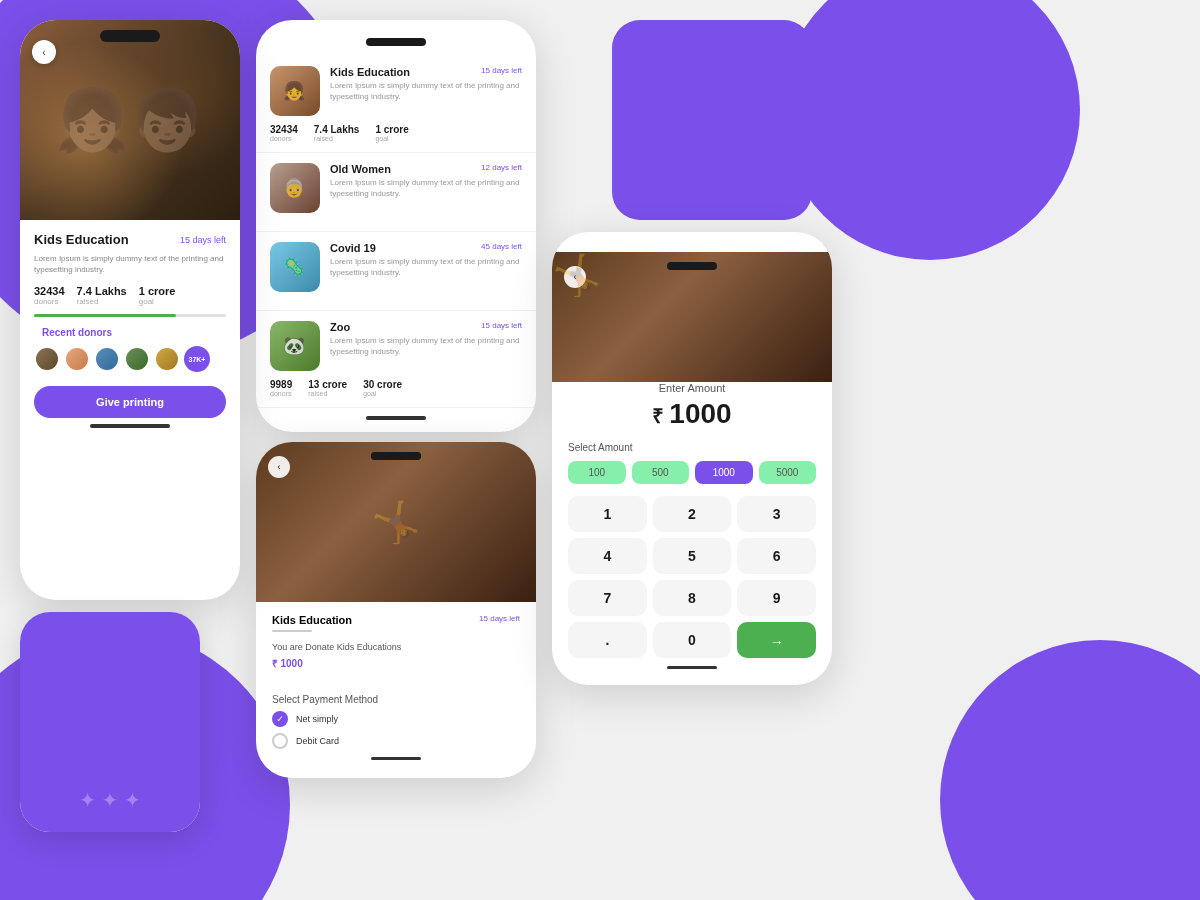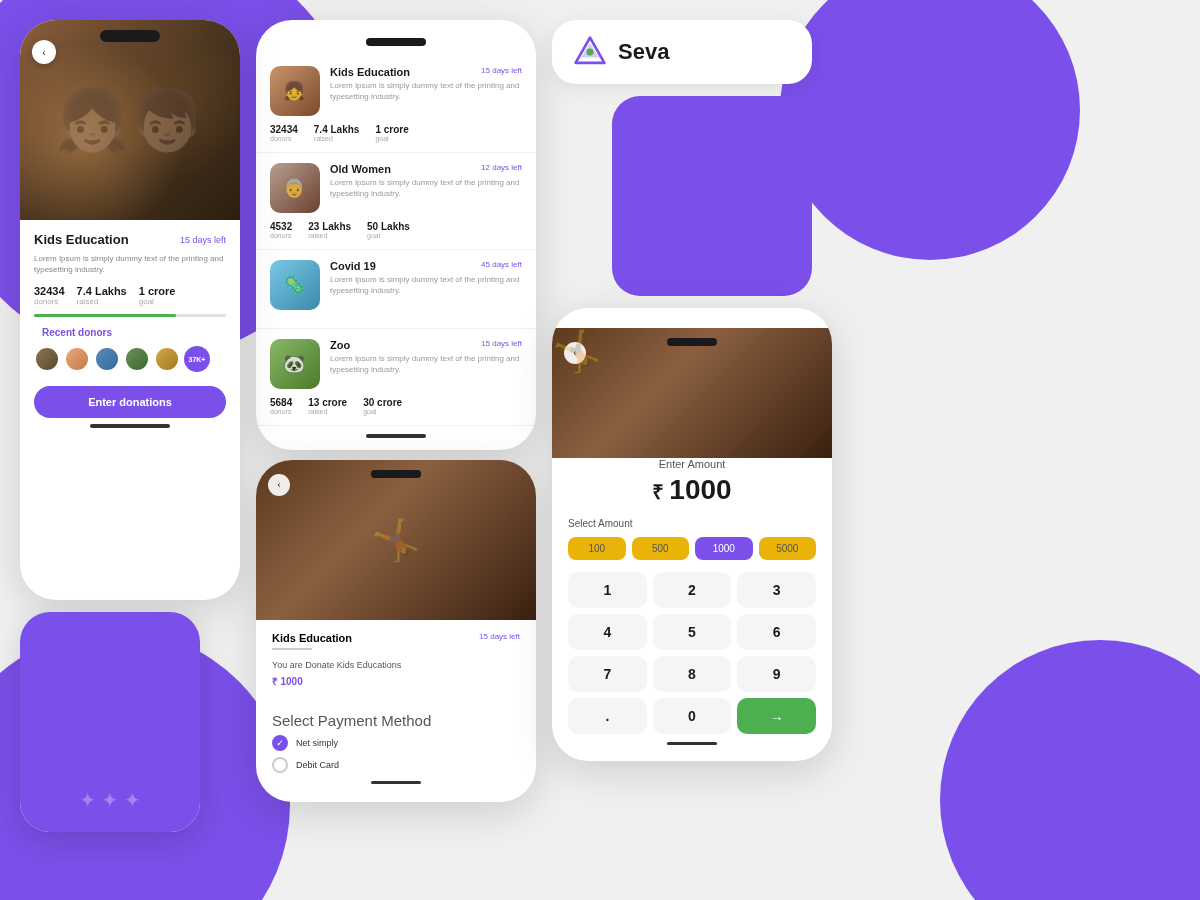--- a/index.html
+++ b/index.html
@@ -394,21 +394,21 @@
       color: #555;
       margin-bottom: 4px;
     }
     .donation-amount {
       font-size: 10px;
       color: #7B4FE9;
       font-weight: 700;
       margin-bottom: 8px;
     }
     .payment-label {
-      font-size: 15px;
+      font-size: 10px;
       color: #555;
       margin-bottom: 6px;
       margin-top: 24px;
     }
     .payment-option {
       display: flex;
       align-items: center;
       gap: 8px;
       margin-bottom: 6px;
     }
@@ -528,21 +528,21 @@
     }
     .amount-chips {
       display: flex;
       gap: 6px;
       margin-bottom: 12px;
     }
     .amount-chip {
       flex: 1;
       padding: 6px 0;
       text-align: center;
-      background: #eab308;
+      background: #86efac;
       border-radius: 8px;
       font-size: 10px;
       color: #555;
       cursor: pointer;
     }
     .amount-chip.selected {
       background: #7B4FE9;
       color: white;
     }
     .numpad {
@@ -640,21 +640,21 @@
         </div>
         <div class="recent-donors-label">Recent donors</div>
         <div class="donors-row">
           <div class="donor-avatar"></div>
           <div class="donor-avatar"></div>
           <div class="donor-avatar"></div>
           <div class="donor-avatar"></div>
           <div class="donor-avatar"></div>
           <div class="more-donors">37K+</div>
         </div>
-        <button class="donate-btn">Enter donations</button>
+        <button class="donate-btn">Give printing</button>
         <div class="phone-home-indicator"></div>
       </div>
     </div>
 
     <div class="phone-small">
       <div class="phone-small-inner">
         <div class="sparkle-dots">✦ ✦ ✦</div>
       </div>
     </div>
   </div>
@@ -699,34 +699,20 @@
             <div class="thumb-img">👵</div>
           </div>
           <div class="list-item-info">
             <div class="list-item-title-row">
               <span class="list-item-title">Old Women</span>
               <span class="list-item-days">12 days left</span>
             </div>
             <p class="list-item-desc">Lorem Ipsum is simply dummy text of the printing and typesetting industry.</p>
           </div>
         </div>
-        <div class="list-stats">
-          <div class="list-stat">
-              <div class="lv">4532</div>
-              <div class="ll">donors</div>
-            </div>
-          <div class="list-stat">
-              <div class="lv">23 Lakhs</div>
-              <div class="ll">raised</div>
-            </div>
-          <div class="list-stat">
-              <div class="lv">50 Lakhs</div>
-              <div class="ll">goal</div>
-            </div>
-        </div>
       </div>
 
       <div class="list-item-card">
         <div class="list-item-header">
           <div class="list-thumb thumb-covid">
             <div class="thumb-img">🦠</div>
           </div>
           <div class="list-item-info">
             <div class="list-item-title-row">
               <span class="list-item-title">Covid 19</span>
@@ -745,21 +731,21 @@
           <div class="list-item-info">
             <div class="list-item-title-row">
               <span class="list-item-title">Zoo</span>
               <span class="list-item-days">15 days left</span>
             </div>
             <p class="list-item-desc">Lorem Ipsum is simply dummy text of the printing and typesetting industry.</p>
           </div>
         </div>
         <div class="list-stats">
           <div class="list-stat">
-              <div class="lv">5684</div>
+              <div class="lv">9989</div>
               <div class="ll">donors</div>
             </div>
           <div class="list-stat">
               <div class="lv">13 crore</div>
               <div class="ll">raised</div>
             </div>
           <div class="list-stat">
               <div class="lv">30 crore</div>
               <div class="ll">goal</div>
             </div>
@@ -795,31 +781,20 @@
           <div class="radio-unchecked"></div>
           <span class="payment-text">Debit Card</span>
         </div>
         <div class="donation-bottom-bar"></div>
       </div>
     </div>
   </div>
 
   <div class="col3">
 
-    <div style="display:flex; justify-content:flex-end; padding-right: 20px;">
-      <div class="seva-brand-area">
-
-        <svg class="seva-logo" viewBox="0 0 40 40">
-          <polygon points="20,4 36,32 4,32" fill="none" stroke="#7B4FE9" stroke-width="3" stroke-linejoin="round"></polygon>
-          <polygon points="20,10 30,26 10,26" fill="#7B4FE9" opacity="0.3"></polygon>
-          <circle cx="20" cy="20" r="4" fill="#4CAF50"></circle>
-        </svg>
-        <span class="seva-title">Seva</span>
-      </div>
-    </div>
 
     <div style="display:flex;justify-content:flex-end;padding-right:10px;">
       <div class="purple-card"></div>
     </div>
 
     <div class="phone-amount">
       <div class="amount-img">
         <div style="width:50px;height:8px;background:#1a1a1a;border-radius:6px;position:absolute;top:10px;left:50%;transform:translateX(-50%);z-index:10;"></div>
         <div class="amount-back-btn">‹</div>
         <div style="font-size:40px; opacity:0.3; margin-top:20px;">🤸</div>

